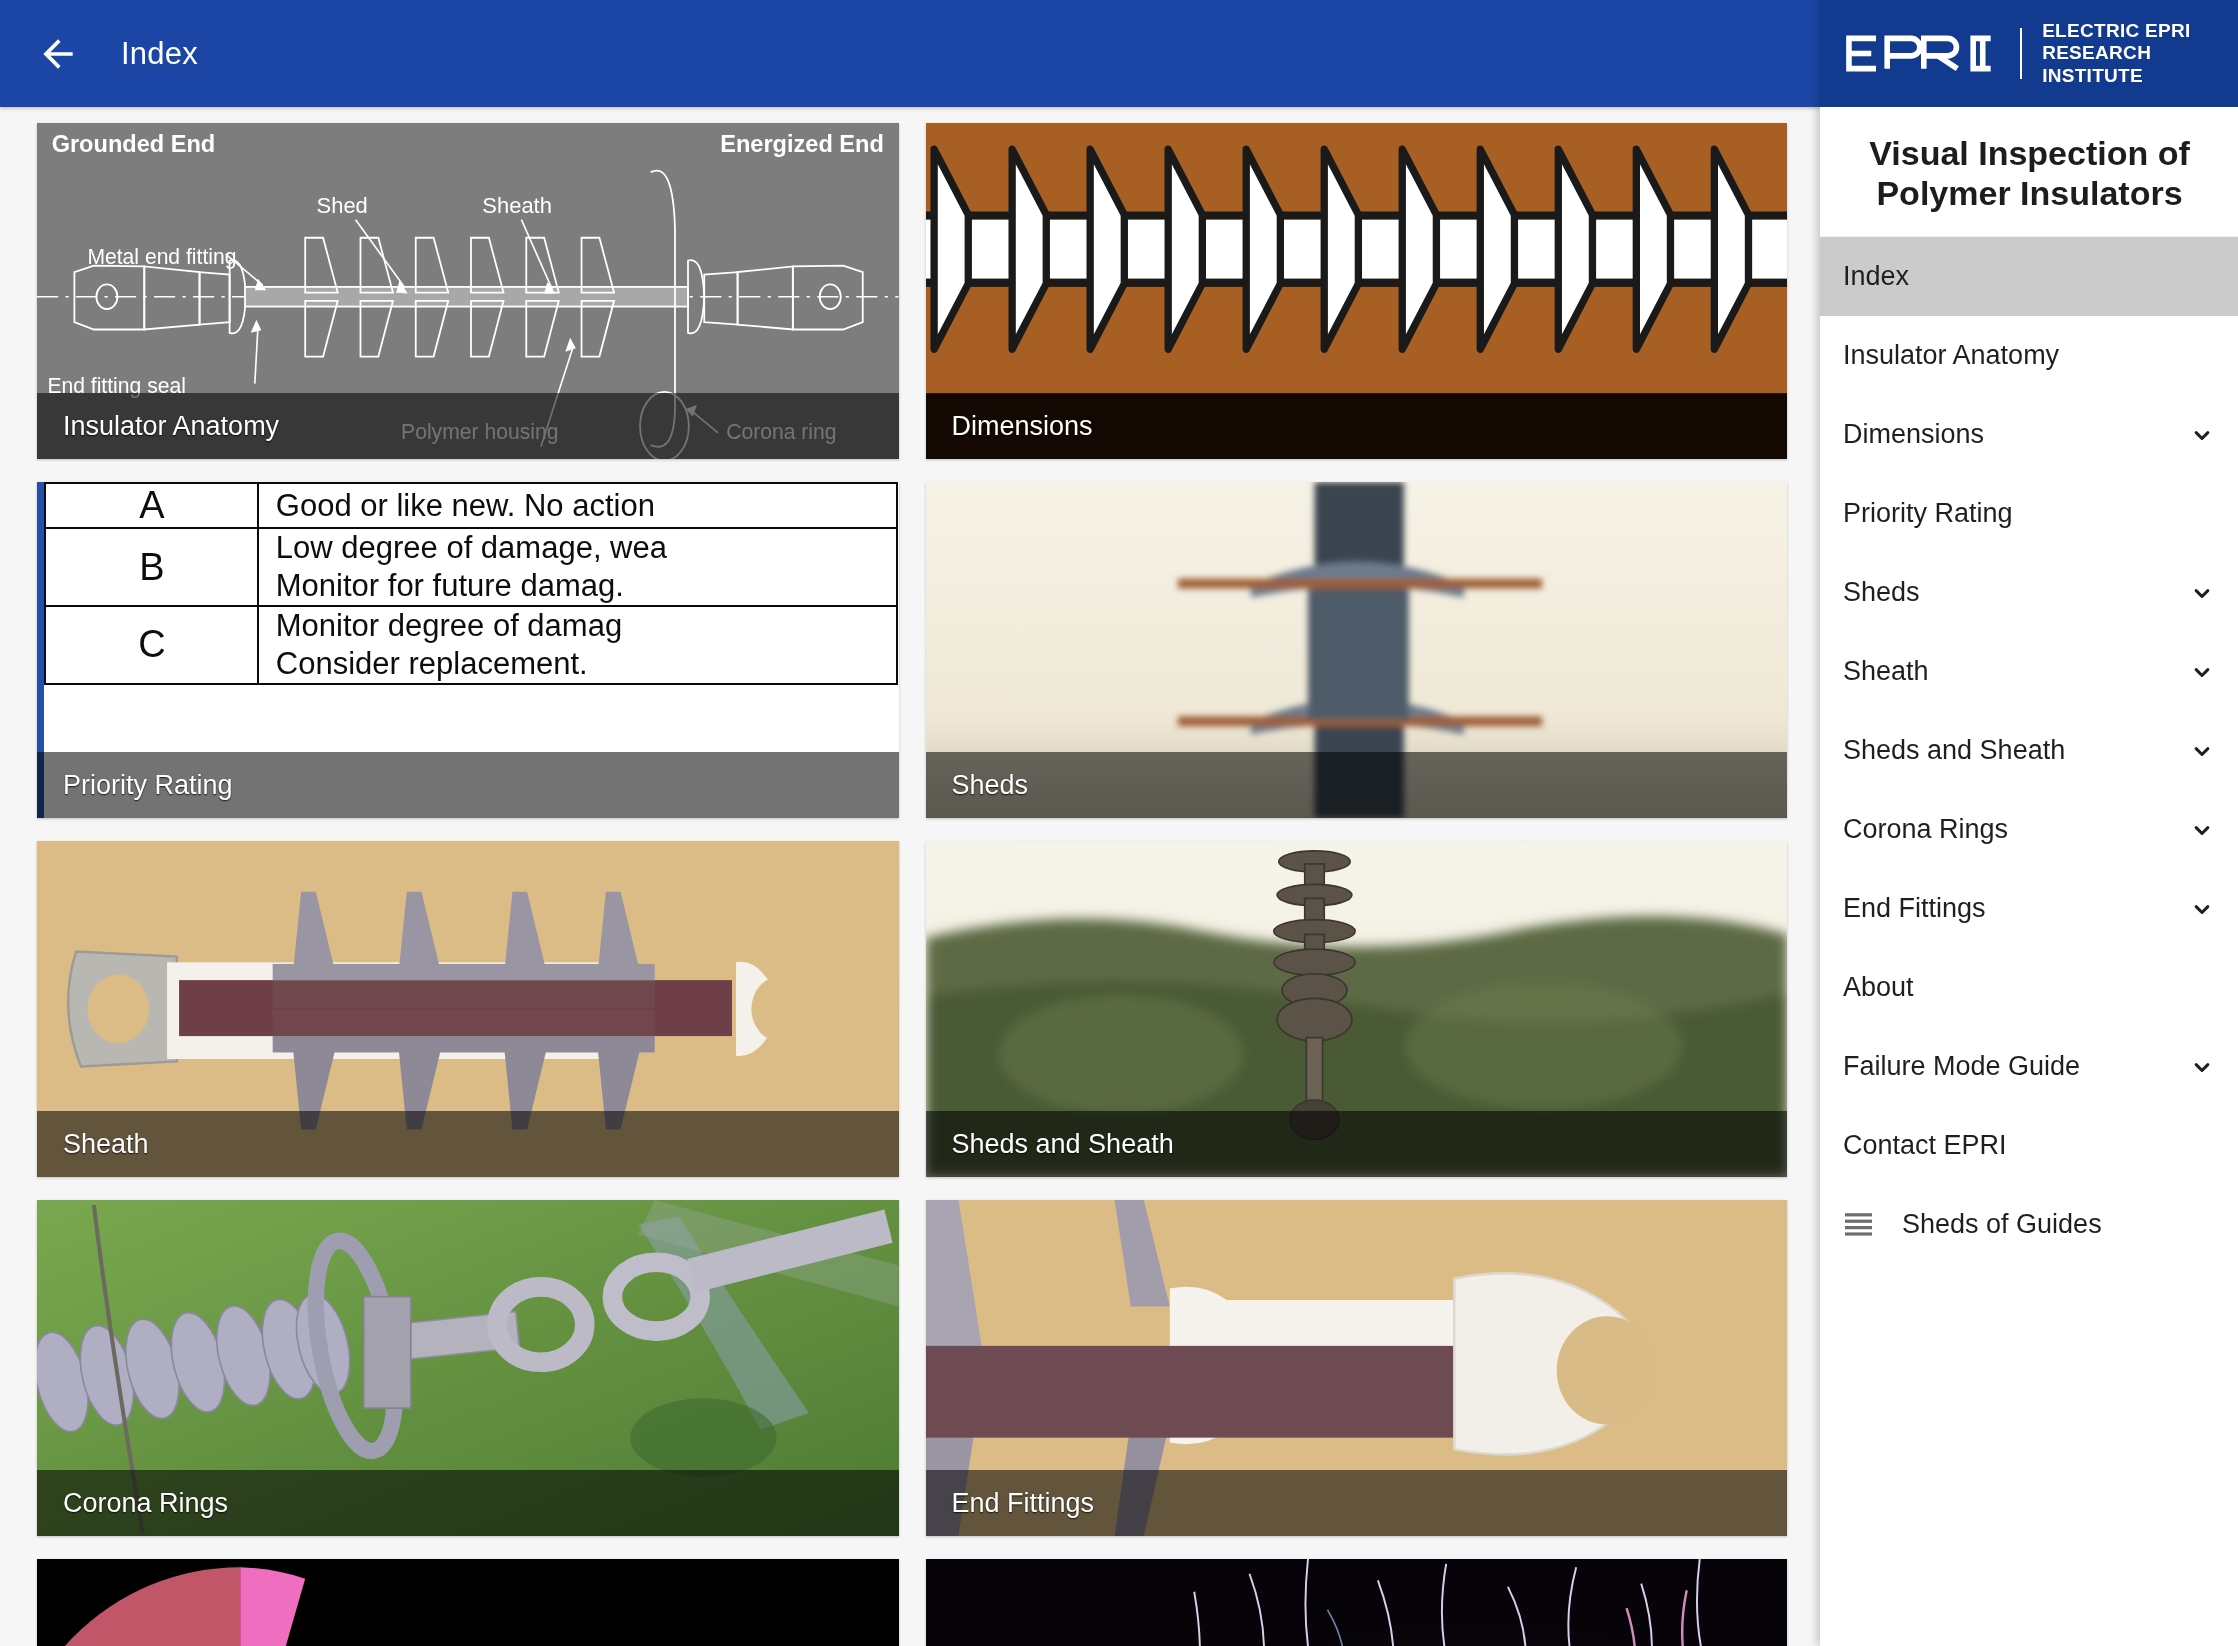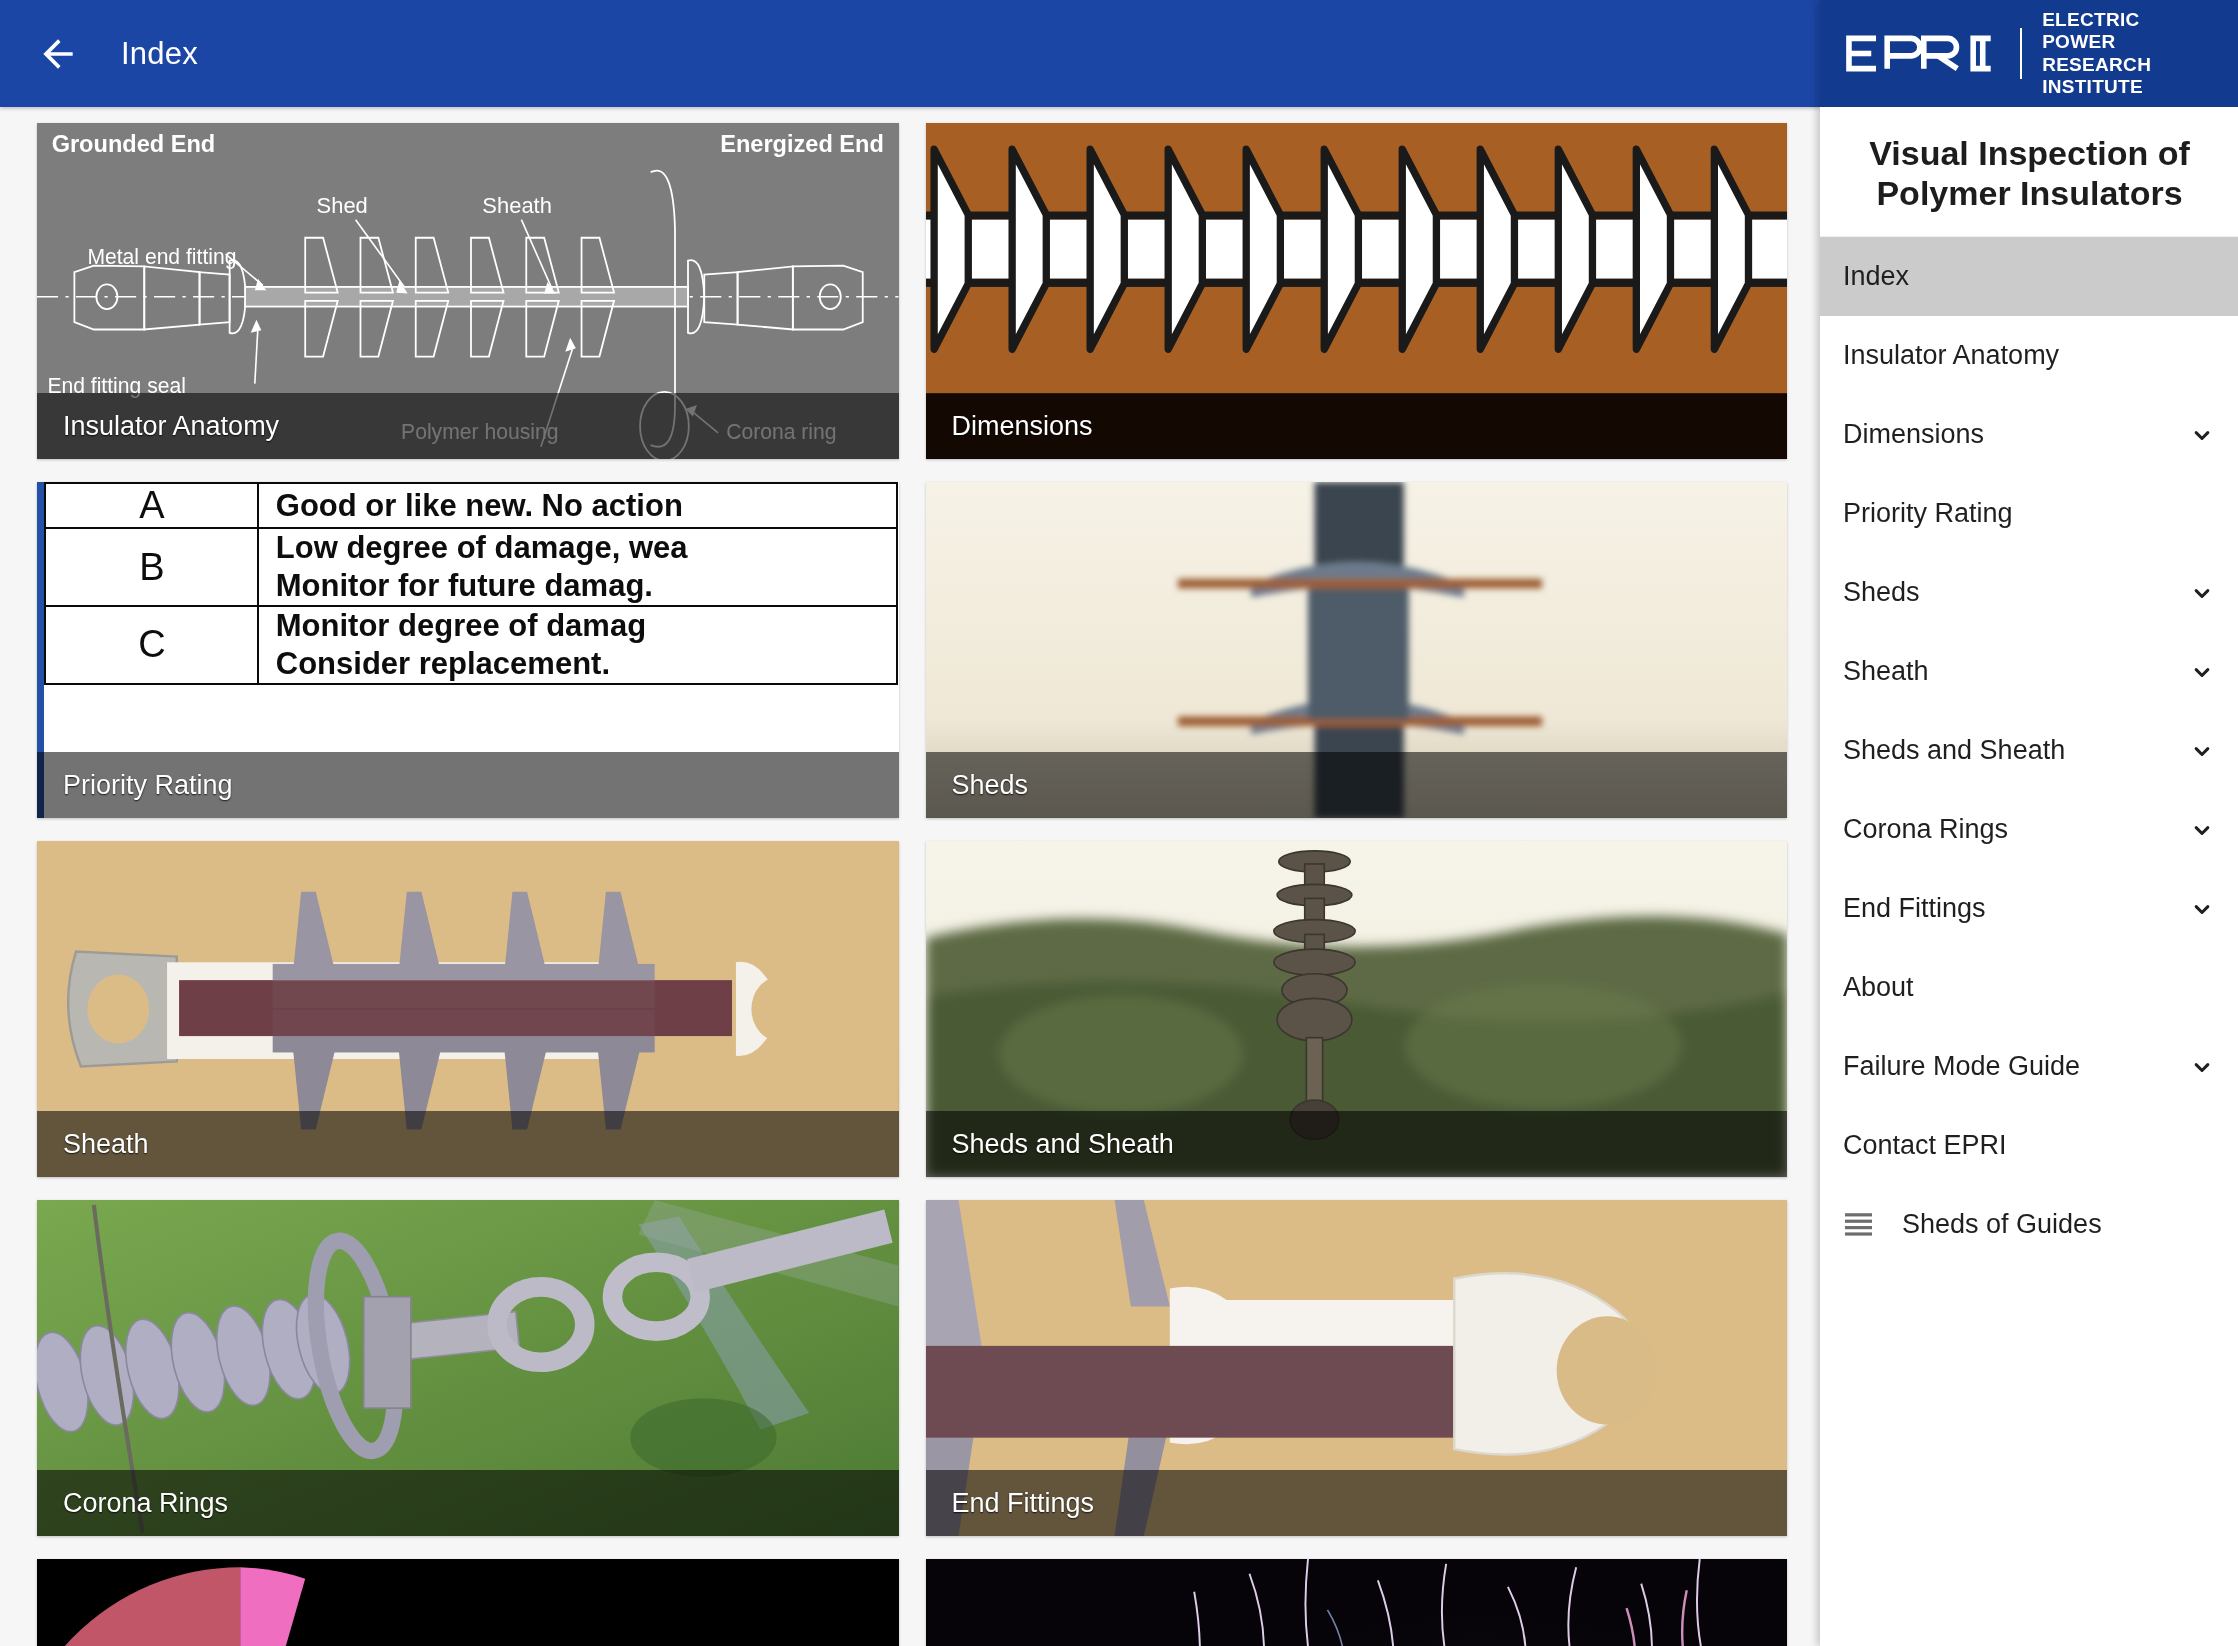--- a/index.html
+++ b/index.html
@@ -72,21 +72,21 @@
   
   .prio { background: #ffffff; }
   .prio-bar { position: absolute; left: 0; top: 0; bottom: 0; width: 7.4px; background: #2550a8; }
   .prio-table {
     position: absolute; left: 7.4px; top: 0; right: 0; bottom: 0;
     border-collapse: collapse; width: calc(100% - 7.4px);
     font-family: "Liberation Sans", sans-serif;
   }
   .prio-table td { border: 2.5px solid #0a0a0a; vertical-align: middle; color: #0d0d0d; }
   .prio-grade { width: 213px; text-align: center; font-size: 38px; }
-  .prio-desc { font-size: 31px; line-height: 1.22; padding-left: 16.4px; white-space: nowrap; font-weight: bold; }
+  .prio-desc { font-size: 31px; line-height: 1.22; padding-left: 16.4px; white-space: nowrap; }
 
   
   .sheds { background: linear-gradient(180deg,#f3eee1 0%,#efe8d8 72%,#c9c1ac 100%); }
   .sheds svg { width: 100%; height: 100%; }
 
   
   .sheath { background: linear-gradient(160deg,#e0c08d 0%,#d8b884 50%,#c9a873 100%); }
   .sheath svg { width: 100%; height: 100%; }
 
   
@@ -521,21 +521,21 @@
 
           <path d="M104 46 V8 H134 a11 11 0 0 1 0 22 H106"></path>
           <path d="M122 30 L146 46"></path>
 
           <path d="M188 8 H166 V46 H188"></path>
           <path d="M178 8 V46"></path>
         </g>
       </svg>
       <div class="brand-rule"></div>
       <div class="brand-text">
-        <div>ELECTRIC POWER</div>
+        <div>ELECTRIC EPRI</div>
         <div>RESEARCH INSTITUTE</div>
       </div>
     </div>
 
     <div class="guide-title">Visual Inspection of Polymer Insulators</div>
 
     <div class="navlist">
 
       <div class="navitem active">
         <span class="lbl">Index</span>

